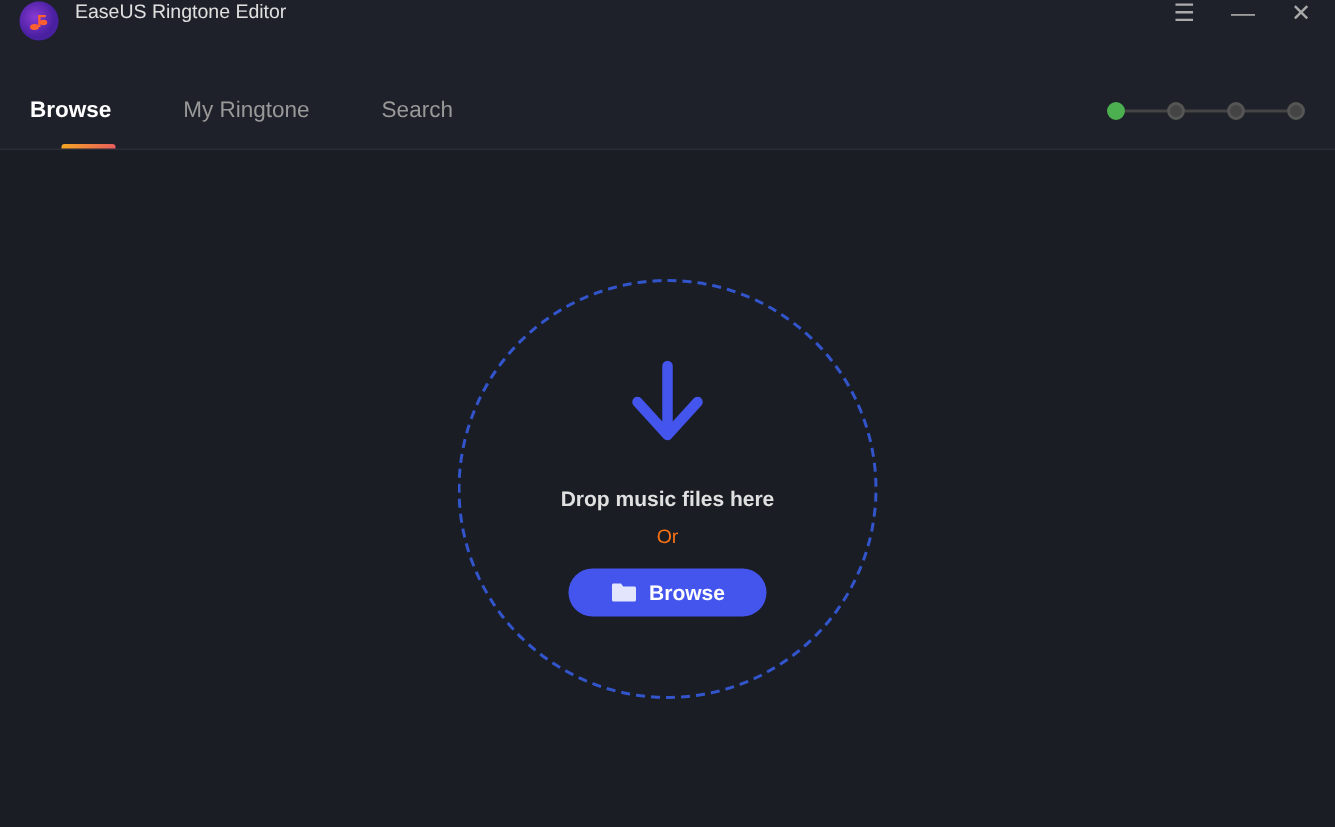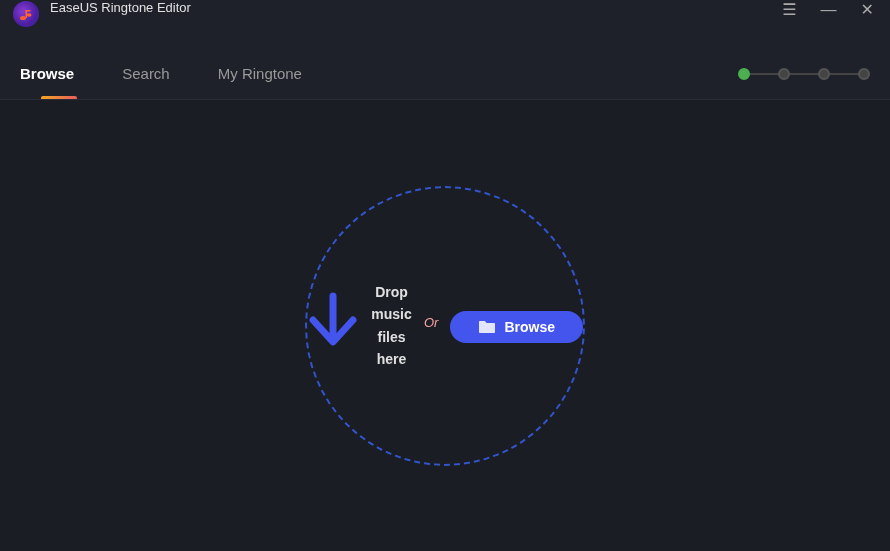--- a/index.html
+++ b/index.html
@@ -140,43 +140,42 @@
       align-items: center;
       justify-content: center;
     }
 
     .drop-zone {
       width: 280px;
       height: 280px;
       border-radius: 50%;
       border: 2px dashed #3355cc;
       display: flex;
-      flex-direction: row;
+      flex-direction: column;
       align-items: center;
       justify-content: center;
       gap: 12px;
     }
 
     .drop-arrow {
       margin-bottom: 4px;
     }
 
     .drop-text {
       font-size: 14px;
       color: #e0e0e0;
       font-weight: 600;
       text-align: center;
       line-height: 1.6;
     }
 
     .drop-or {
       font-size: 13px;
-      color: #fca5a5;
+      color: #f97316;
       margin-top: -6px;
-      font-style: italic;
     }
 
     .browse-btn {
       background: #4455ee;
       border: none;
       border-radius: 20px;
       color: #fff;
       font-size: 14px;
       font-weight: 600;
       padding: 8px 28px;
@@ -215,24 +214,24 @@
     <button class="win-btn">✕</button>
   </div>
 </div>
 
 <div class="nav-bar">
   <div class="nav-tabs">
     <div class="nav-tab active">
       <span>Browse</span>
     </div>
     <div class="nav-tab">
+      <span>My Ringtone</span>
+    </div>
+    <div class="nav-tab">
       <span>Search</span>
-    </div>
-    <div class="nav-tab">
-      <span>My Ringtone</span>
     </div>
   </div>
   <div class="step-indicator">
     <div class="step-dot active"></div>
     <div class="step-line"></div>
     <div class="step-dot"></div>
     <div class="step-line"></div>
     <div class="step-dot"></div>
     <div class="step-line"></div>
     <div class="step-dot"></div>

